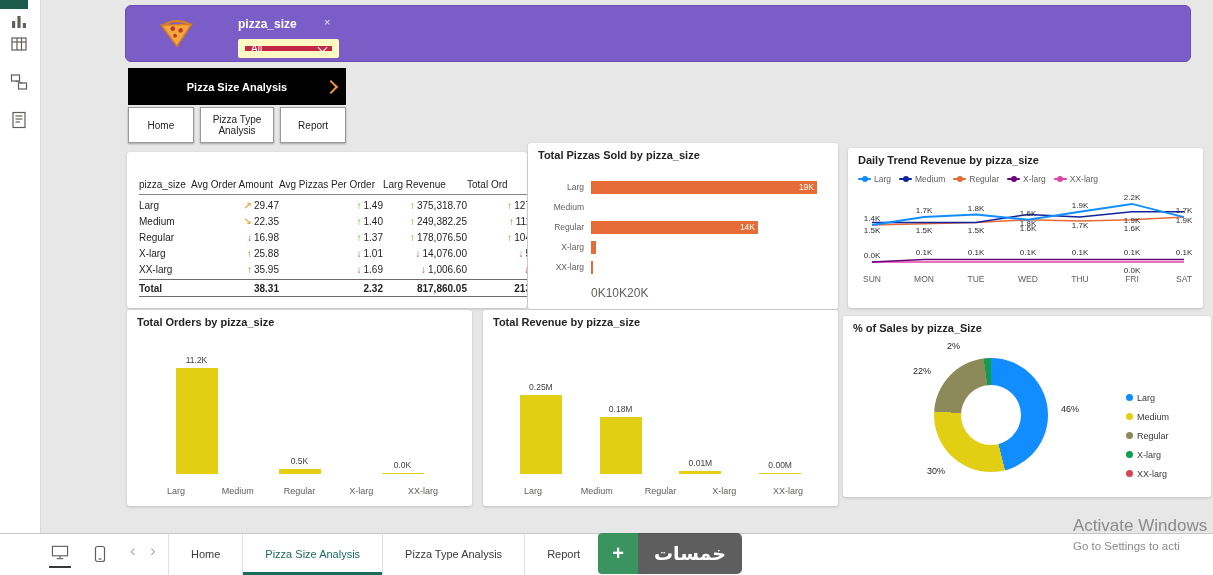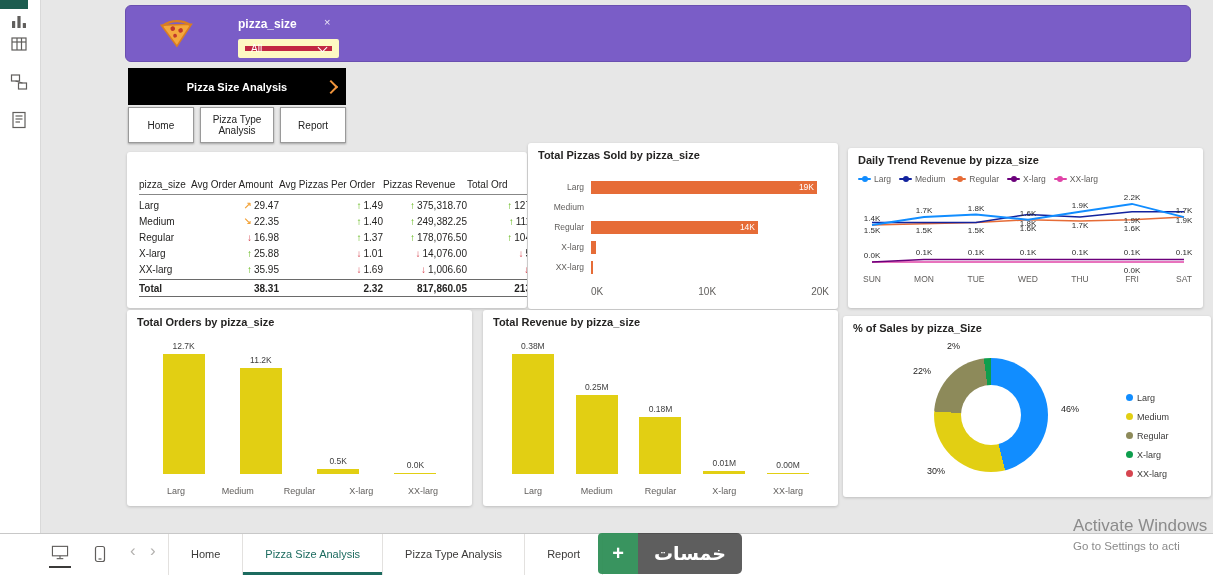--- a/index.html
+++ b/index.html
@@ -59,21 +59,21 @@
   .arrow{font-size:10px;margin-right:2px;font-weight:700;}
   .ttotal{font-weight:700;border-top:1px solid #6a6a6a;border-bottom:1px solid #6a6a6a;margin-top:2px;}
 
   
   #hbar{position:absolute;left:10px;top:34px;right:8px;bottom:6px;}
   .hrow{display:flex;align-items:center;height:20px;}
   .hcat{width:46px;text-align:right;padding-right:7px;font-size:8.5px;color:#605e5c;flex:none;}
   .htrack{position:relative;width:238px;height:13px;}
   .hbarEl{position:absolute;left:0;top:0;height:13px;cursor:pointer;}
   .hval{position:absolute;right:3px;top:1.5px;color:#fff;font-size:8.5px;}
-  .hax{display:flex;width:238px;margin-left:53px;justify-content:space-between;font-size:10px;color:#605e5c;margin-top:9px;}
+  .hax{display:flex;width:238px;margin-left:53px;font-size:12px;color:#605e5c;margin-top:9px;}
 
   
   .lleg{position:absolute;left:10px;top:26px;display:flex;gap:8px;font-size:8.5px;color:#605e5c;align-items:center;}
   .lleg-item{display:flex;align-items:center;cursor:pointer;}
   .lleg-mark{width:13px;height:2.6px;border-radius:2px;position:relative;display:inline-block;margin-right:3px;}
   .lleg-dot{position:absolute;width:6px;height:6px;border-radius:50%;left:3.5px;top:-1.7px;}
   .lsvg{position:absolute;left:6px;top:42px;width:339px;height:96px;}
   .ax-label{font-size:8.5px;fill:#605e5c;}
   .pt-label{font-size:8px;fill:#2b2b2b;}
 
@@ -188,21 +188,21 @@
       <div class="nav-btn">Report</div>
     </div>
   </div>
 
   <div class="card table-card">
     <div class="table-inner" id="kpiTable">
         <div class="trow thead">
           <div class="tcell c0">pizza_size</div>
           <div class="tcell c1 num">Avg Order Amount</div>
           <div class="tcell c2 num">Avg Pizzas Per Order</div>
-          <div class="tcell c3 num">Pizzas Revenue</div>
+          <div class="tcell c3 num">Larg Revenue</div>
           <div class="tcell c4 num">Total Ord</div>
         </div>
         <div class="trow">
           <div class="tcell c0">Larg</div>
           <div class="tcell num c1">
             <span class="arrow" style="color: rgb(242, 163, 58);">↗</span>
             <span>29.47</span>
           </div>
           <div class="tcell num c2">
             <span class="arrow" style="color: rgb(83, 176, 0);">↑</span>
@@ -427,24 +427,20 @@
           <text x="278" y="83.0" text-anchor="middle" class="pt-label">0.0K</text>
         </svg>
       </div>
   </div>
 
   <div class="card orders-card">
     <div class="ctitle">Total Orders by pizza_size</div>
     <div id="vbar0" class="vwrap">
         <div class="vplot">
           <div class="vslot">
-            <div class="vval">12.7K</div>
-            <div class="vbarEl" style="height: 120px; background: rgb(226, 207, 19);"></div>
-          </div>
-          <div class="vslot">
             <div class="vval">11.2K</div>
             <div class="vbarEl" style="height: 106px; background: rgb(226, 207, 19);"></div>
           </div>
           <div class="vslot">
             <div class="vval">0.5K</div>
             <div class="vbarEl" style="height: 5px; background: rgb(226, 207, 19);"></div>
           </div>
           <div class="vslot">
             <div class="vval">0.0K</div>
             <div class="vbarEl" style="height: 1px; background: rgb(226, 207, 19);"></div>
@@ -457,24 +453,20 @@
           <span class="vcat">X-larg</span>
           <span class="vcat">XX-larg</span>
         </div>
       </div>
   </div>
 
   <div class="card revenue-card">
     <div class="ctitle">Total Revenue by pizza_size</div>
     <div id="vbar1" class="vwrap">
         <div class="vplot">
-          <div class="vslot">
-            <div class="vval">0.38M</div>
-            <div class="vbarEl" style="height: 120px; background: rgb(226, 207, 19);"></div>
-          </div>
           <div class="vslot">
             <div class="vval">0.25M</div>
             <div class="vbarEl" style="height: 79px; background: rgb(226, 207, 19);"></div>
           </div>
           <div class="vslot">
             <div class="vval">0.18M</div>
             <div class="vbarEl" style="height: 57px; background: rgb(226, 207, 19);"></div>
           </div>
           <div class="vslot">
             <div class="vval">0.01M</div>

